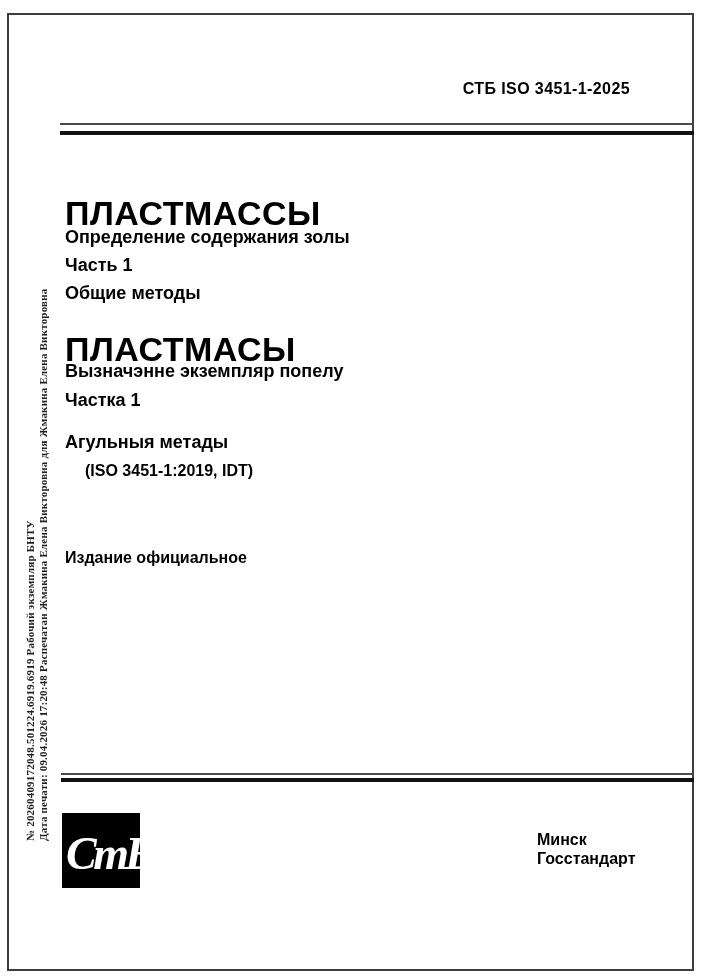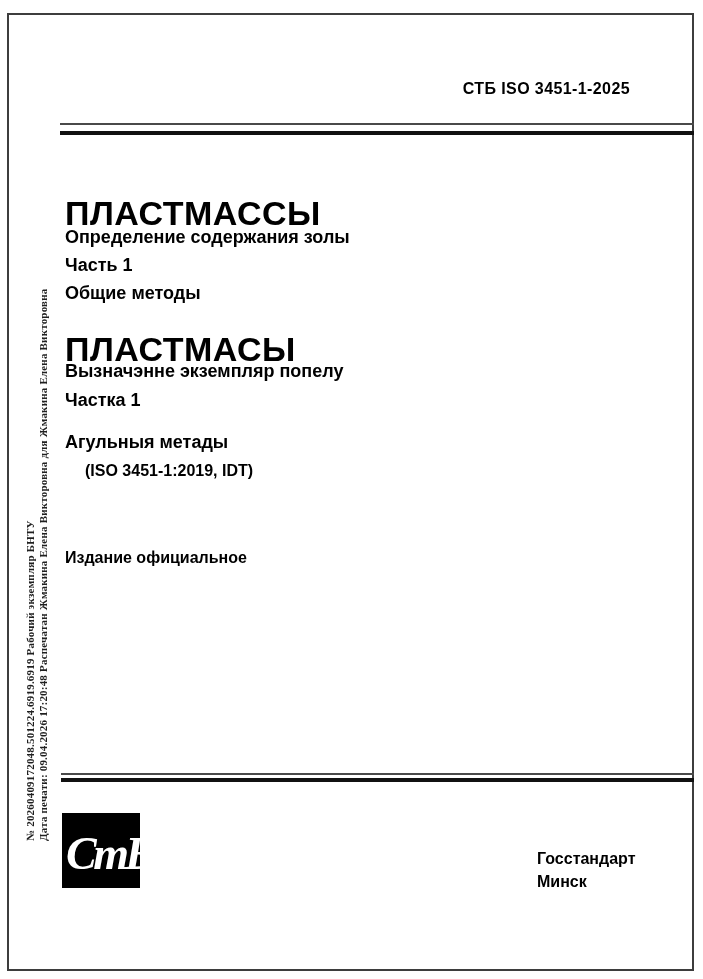--- a/index.html
+++ b/index.html
@@ -73,21 +73,21 @@
 
   .iso-ref  { left: 65px; top: 462px; font-size: 16px; font-weight: bold; margin-left: 20px; }
   .edition  { left: 65px; top: 549px; font-size: 16px; font-weight: bold; }
 
   
   .logo-box { left: 62px; top: 813px; width: 78px; height: 75px; }
 
   
   .pub { left: 537px; font-size: 16px; font-weight: bold; }
   .pub-name { top: 850px; }
-  .pub-city { top: 873px; }
+  .pub-city { top: 831px; }
 </style>
 </head>
 <body>
 
 <div class="page-frame"></div>
 
 <div class="wm wm-1">№ 20260409172048.501224.6919.6919 Рабочий экземпляр БНТУ</div>
 <div class="wm wm-2">Дата печати: 09.04.2026 17:20:48 Распечатан Жмакина Елена Викторовна для Жмакина Елена Викторовна</div>
 
 <div class="abs header-org">

